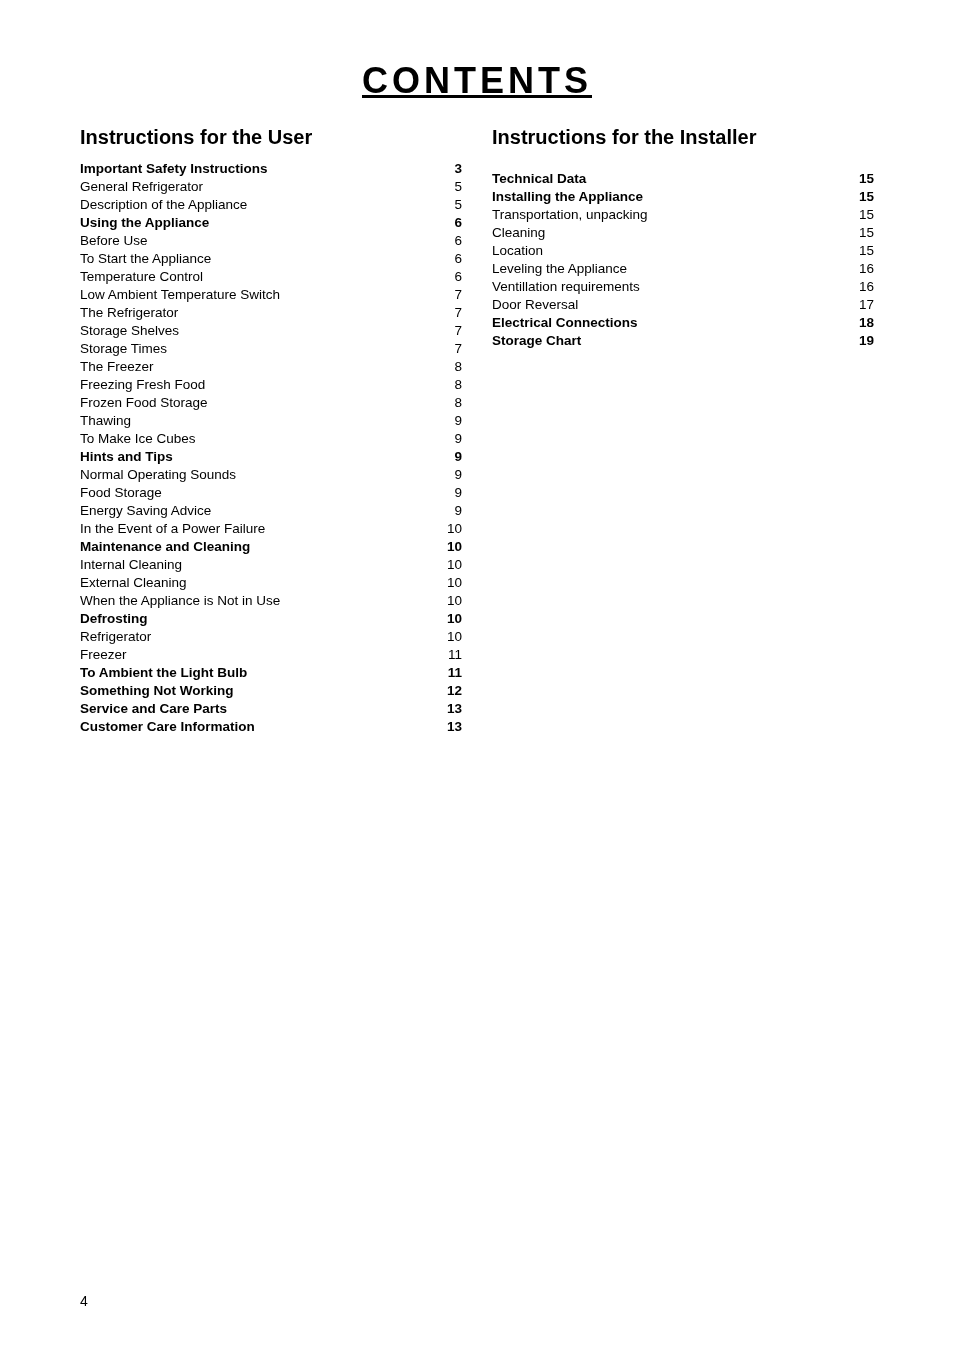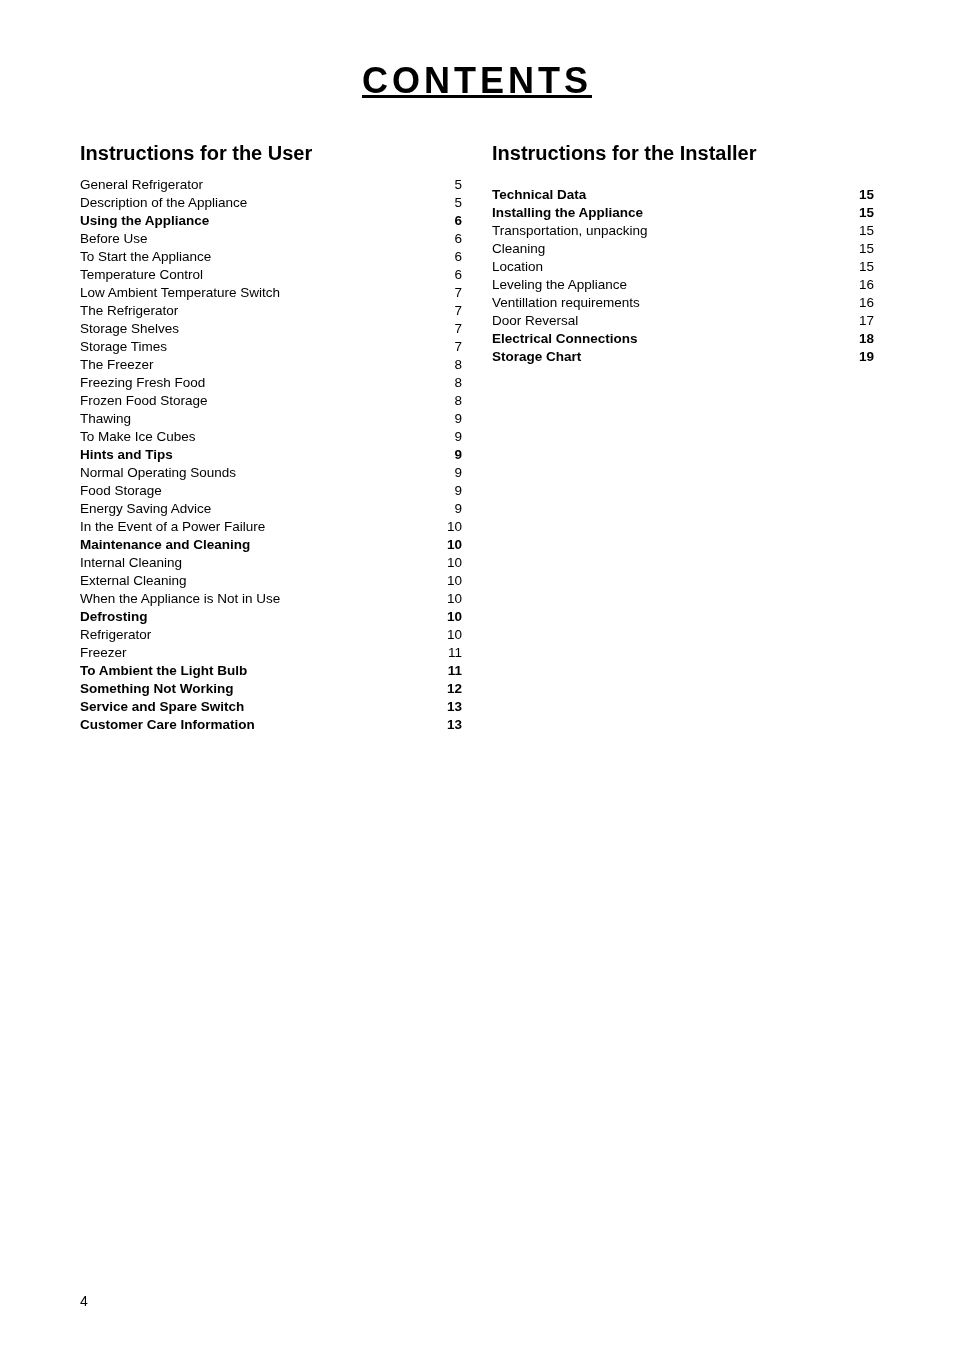--- a/index.html
+++ b/index.html
@@ -15,21 +15,21 @@
       width: 954px;
       min-height: 1349px;
       padding: 60px 80px 60px 80px;
     }
 
     .page-title {
       text-align: center;
       font-size: 36px;
       font-weight: bold;
       letter-spacing: 4px;
-      margin-bottom: 40px;
+      margin-bottom: 24px;
       text-decoration: underline;
     }
 
     .columns-container {
       display: flex;
       gap: 22px;
     }
 
     .column-left {
       flex: 1;
@@ -84,20 +84,24 @@
 </head>
 <body>
 
 <h1 class="page-title">CONTENTS</h1>
 
 <div class="columns-container">
   <div class="column-left">
     <div class="section-heading">Instructions for the User</div>
     <div id="left-toc">
         <div class="toc-entry">
+          <span class="entry-label bold">Important Safety Instructions</span>
+          <span class="entry-page">3</span>
+        </div>
+        <div class="toc-entry">
           <span class="entry-label">General Refrigerator</span>
           <span class="entry-page normal">5</span>
         </div>
         <div class="toc-entry">
           <span class="entry-label">Description of the Appliance</span>
           <span class="entry-page normal">5</span>
         </div>
         <div class="toc-entry">
           <span class="entry-label bold">Using the Appliance</span>
           <span class="entry-page">6</span>
@@ -200,21 +204,21 @@
         </div>
         <div class="toc-entry">
           <span class="entry-label bold">To Ambient the Light Bulb</span>
           <span class="entry-page">11</span>
         </div>
         <div class="toc-entry">
           <span class="entry-label bold">Something Not Working</span>
           <span class="entry-page">12</span>
         </div>
         <div class="toc-entry">
-          <span class="entry-label bold">Service and Spare Switch</span>
+          <span class="entry-label bold">Service and Care Parts</span>
           <span class="entry-page">13</span>
         </div>
         <div class="toc-entry">
           <span class="entry-label bold">Customer Care Information</span>
           <span class="entry-page">13</span>
         </div>
       </div>
   </div>
   <div class="column-right">
     <div class="section-heading">Instructions for the Installer</div>

